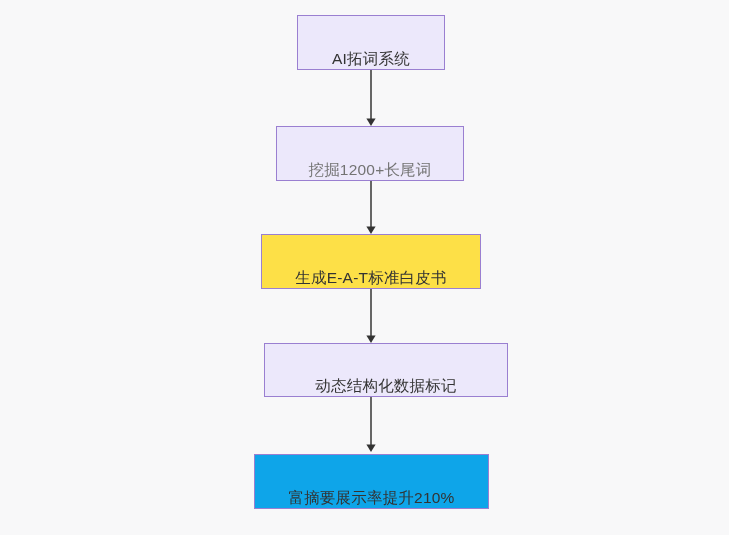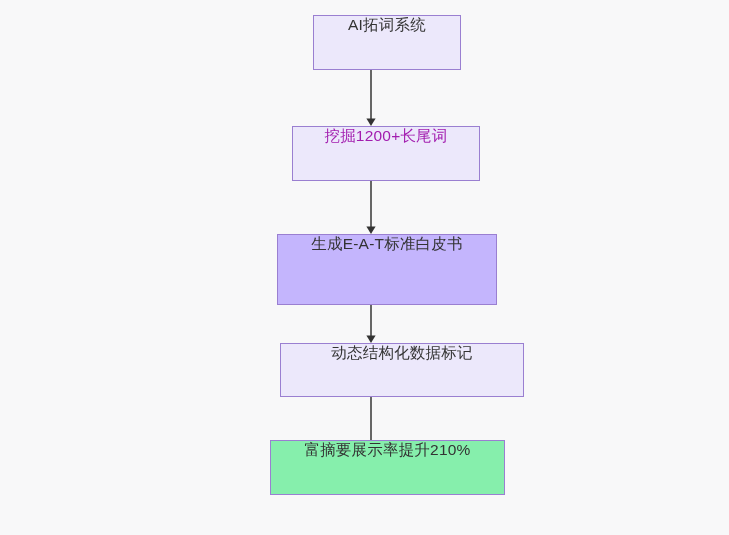--- a/index.html
+++ b/index.html
@@ -18,29 +18,28 @@
     width: 729px;
     height: 535px;
   }
   .node {
     position: absolute;
     box-sizing: border-box;
     background: #ece8fb;
     border: 1.6px solid #9a7fd1;
     border-radius: 0;
     display: flex;
-    align-items: flex-start;
+    align-items: flex-end;
     justify-content: center;
     color: #333333;
     font-size: 15.5px;
     line-height: 1.2;
     letter-spacing: 0.2px;
     white-space: nowrap;
     user-select: none;
-    margin-left: 16px;
   }
   .node-label {
     display: block;
     text-align: center;
   }
   .edge {
     position: absolute;
     pointer-events: none;
   }
   .edge svg {
@@ -72,25 +71,25 @@
     </div>
     <div class="edge" style="left: 364px; top: 397px; width: 14px; height: 55px;">
       <svg width="14" height="55" viewBox="0 0 14 55">
         <line x1="7" y1="0" x2="7" y2="49" stroke="#666666" stroke-width="2"></line>
         <polygon points="2.4000000000000004,47.5 11.6,47.5 7,55" fill="#333333"></polygon>
       </svg>
     </div>
     <div class="node" style="left: 297px; top: 15px; width: 148px; height: 55px; background: rgb(236, 232, 251); border-color: rgb(154, 127, 209); color: rgb(51, 51, 51);">
       <span class="node-label">AI拓词系统</span>
     </div>
-    <div class="node" style="left: 276px; top: 126px; width: 188px; height: 55px; background: rgb(236, 232, 251); border-color: rgb(154, 127, 209); color: #a21caf;">
+    <div class="node" style="left: 276px; top: 126px; width: 188px; height: 55px; background: rgb(236, 232, 251); border-color: rgb(154, 127, 209); color: #737373;">
       <span class="node-label">挖掘1200+长尾词</span>
     </div>
-    <div class="node" style="left: 261px; top: 234px; width: 220px; height: 71px; background: #c4b5fd; border-color: rgb(154, 127, 209); color: rgb(51, 51, 51);">
+    <div class="node" style="left: 261px; top: 234px; width: 220px; height: 55px; background: #fde047; border-color: rgb(154, 127, 209); color: rgb(51, 51, 51);">
       <span class="node-label">生成E-A-T标准白皮书</span>
     </div>
     <div class="node" style="left: 264px; top: 343px; width: 244px; height: 54px; background: rgb(236, 232, 251); border-color: rgb(154, 127, 209); color: rgb(51, 51, 51);">
       <span class="node-label">动态结构化数据标记</span>
     </div>
-    <div class="node" style="left: 254px; top: 440px; width: 235px; height: 55px; background: #86efac; border-color: rgb(154, 127, 209); color: rgb(51, 51, 51);">
+    <div class="node" style="left: 254px; top: 454px; width: 235px; height: 55px; background: #0ea5e9; border-color: rgb(154, 127, 209); color: rgb(51, 51, 51);">
       <span class="node-label">富摘要展示率提升210%</span>
     </div>
   </div>
 
 </body></html>

